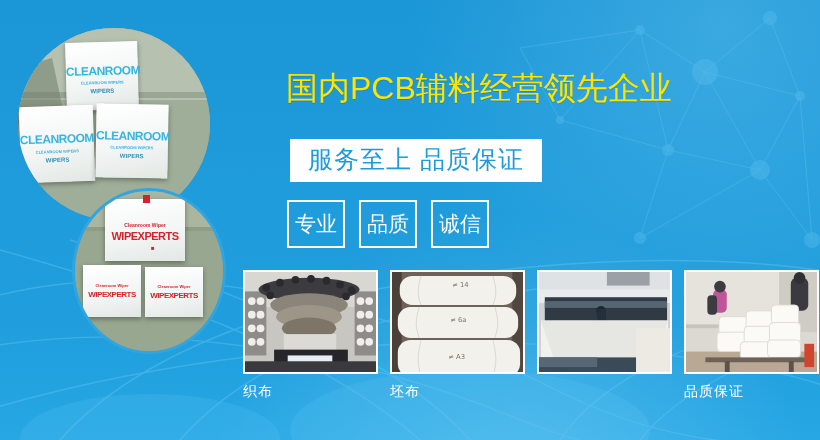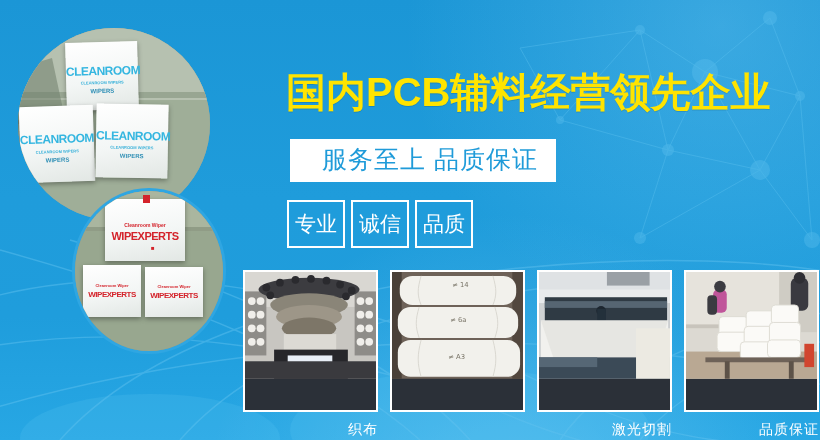--- a/index.html
+++ b/index.html
@@ -40,48 +40,48 @@
     position:absolute;left:0;right:0;text-align:center;
     font-weight:bold;letter-spacing:-.5px;
   }
   .pack-cr .pk-t{color:#34b6e0;}
   .pack-we .pk-t{color:#d4232b;}
   .pk-sub{position:absolute;left:0;right:0;text-align:center;font-weight:bold;}
 
   
   .headline{
     position:absolute;left:286px;top:72px;
-    font-size:40px;font-weight:bold;color:#ffe400;
+    font-size:32px;font-weight:normal;color:#ffe400;
     letter-spacing:0px;white-space:nowrap;line-height:1;
     text-shadow:0 1px 0 rgba(0,0,0,.12);
   }
   .subbar{
     position:absolute;left:290px;top:139px;
-    background:#ffffff;padding:4px 18px 6px 32px;
+    background:#ffffff;padding:4px 18px 6px 18px;
     display:inline-block;
   }
   .subbar span{
     font-size:25px;color:#1f9bd9;font-weight:normal;white-space:nowrap;letter-spacing:1px;
   }
   
-  .tags{position:absolute;left:287px;top:200px;display:flex;gap:6px;}
+  .tags{position:absolute;left:287px;top:200px;display:flex;gap:14px;}
   .tag{
     width:58px;height:48px;border:2px solid #ffffff;
     display:flex;align-items:center;justify-content:center;
     font-size:21px;color:#ffffff;letter-spacing:0px;box-sizing:border-box;
   }
   
   .photos{position:absolute;left:243px;top:270px;display:flex;gap:12px;}
   .photo-cell{width:135px;}
   .photo{
-    width:135px;height:142px;border:2px solid #ffffff;box-sizing:border-box;
+    width:135px;height:104px;border:2px solid #ffffff;box-sizing:border-box;
     overflow:hidden;position:relative;background:#2b3038;
   }
   .cap{
-    text-align:right;color:#ffffff;font-size:14px;margin-top:9px;letter-spacing:1px;
+    text-align:left;color:#ffffff;font-size:14px;margin-top:9px;letter-spacing:1px;
   }
   .pimg{position:absolute;inset:0;}
 </style>
 </head>
 <body>
 
 <div class="banner">
 
   <svg class="bg-net" viewBox="0 0 820 440" preserveAspectRatio="none">
     <g stroke="#5cc0ee" stroke-width="1" opacity=".75" fill="none">
@@ -180,22 +180,22 @@
   </div>
 
   <div class="headline">国内PCB辅料经营领先企业</div>
 
   <div class="subbar">
     <span>服务至上 品质保证</span>
   </div>
 
   <div class="tags">
     <div class="tag">专业</div>
+    <div class="tag">品质</div>
     <div class="tag">诚信</div>
-    <div class="tag">品质</div>
   </div>
 
   <div class="photos">
 
     <div class="photo-cell">
       <div class="photo">
         <svg class="pimg" viewBox="0 0 135 110" preserveAspectRatio="none">
           <rect width="135" height="110" fill="#c8c6c1"></rect>
           <rect y="0" width="135" height="36" fill="#d9d7d2"></rect>
           <g fill="#8e8c88">
@@ -263,41 +263,41 @@
             <path d="M30 70 C 26 86, 26 94, 30 108"></path>
             <path d="M104 70 C 108 86, 108 94, 104 108"></path>
           </g>
           <g fill="#7a7568" font-size="7" font-family="DejaVu Sans">
             <text x="62" y="15">≠ 14</text>
               <text x="60" y="52">≠ 6a</text>
               <text x="58" y="90">≠ A3</text>
           </g>
         </svg>
       </div>
+      <div class="cap">坯布</div>
     </div>
 
     <div class="photo-cell">
       <div class="photo">
         <svg class="pimg" viewBox="0 0 135 110" preserveAspectRatio="none">
           <rect width="135" height="110" fill="#cfd2d4"></rect>
           <rect x="0" y="0" width="135" height="22" fill="#dfe2e4"></rect>
           <rect x="70" y="0" width="44" height="14" fill="#9aa0a5"></rect>
           <rect x="0" y="18" width="135" height="14" fill="#e8eaec"></rect>
           <rect x="6" y="26" width="126" height="26" fill="#2f3a44"></rect>
           <rect x="6" y="30" width="126" height="7" fill="#566572"></rect>
           <circle cx="64" cy="40" r="5" fill="#1d2630"></circle>
           <rect x="60" y="38" width="9" height="12" fill="#23303b"></rect>
           <rect x="2" y="50" width="131" height="42" fill="#f1f1ee"></rect>
           <path d="M2 50 L133 50 L120 92 L16 92 Z" fill="#e6e6e2"></path>
           <rect x="0" y="88" width="135" height="22" fill="#3b4a57"></rect>
           <rect x="0" y="88" width="60" height="10" fill="#566775"></rect>
           <rect x="100" y="58" width="35" height="52" fill="#eceae2"></rect>
         </svg>
       </div>
-      <div class="cap">激光切割</div>
     </div>
 
     <div class="photo-cell">
       <div class="photo">
         <svg class="pimg" viewBox="0 0 135 110" preserveAspectRatio="none">
           <rect width="135" height="110" fill="#dcd9d2"></rect>
           <rect x="0" y="0" width="135" height="58" fill="#e6e3dc"></rect>
           <rect x="0" y="54" width="135" height="4" fill="#c8c4bc"></rect>
           <rect x="0" y="82" width="135" height="28" fill="#b9a893"></rect>
           <rect x="96" y="0" width="39" height="62" fill="#cfccc4"></rect>

